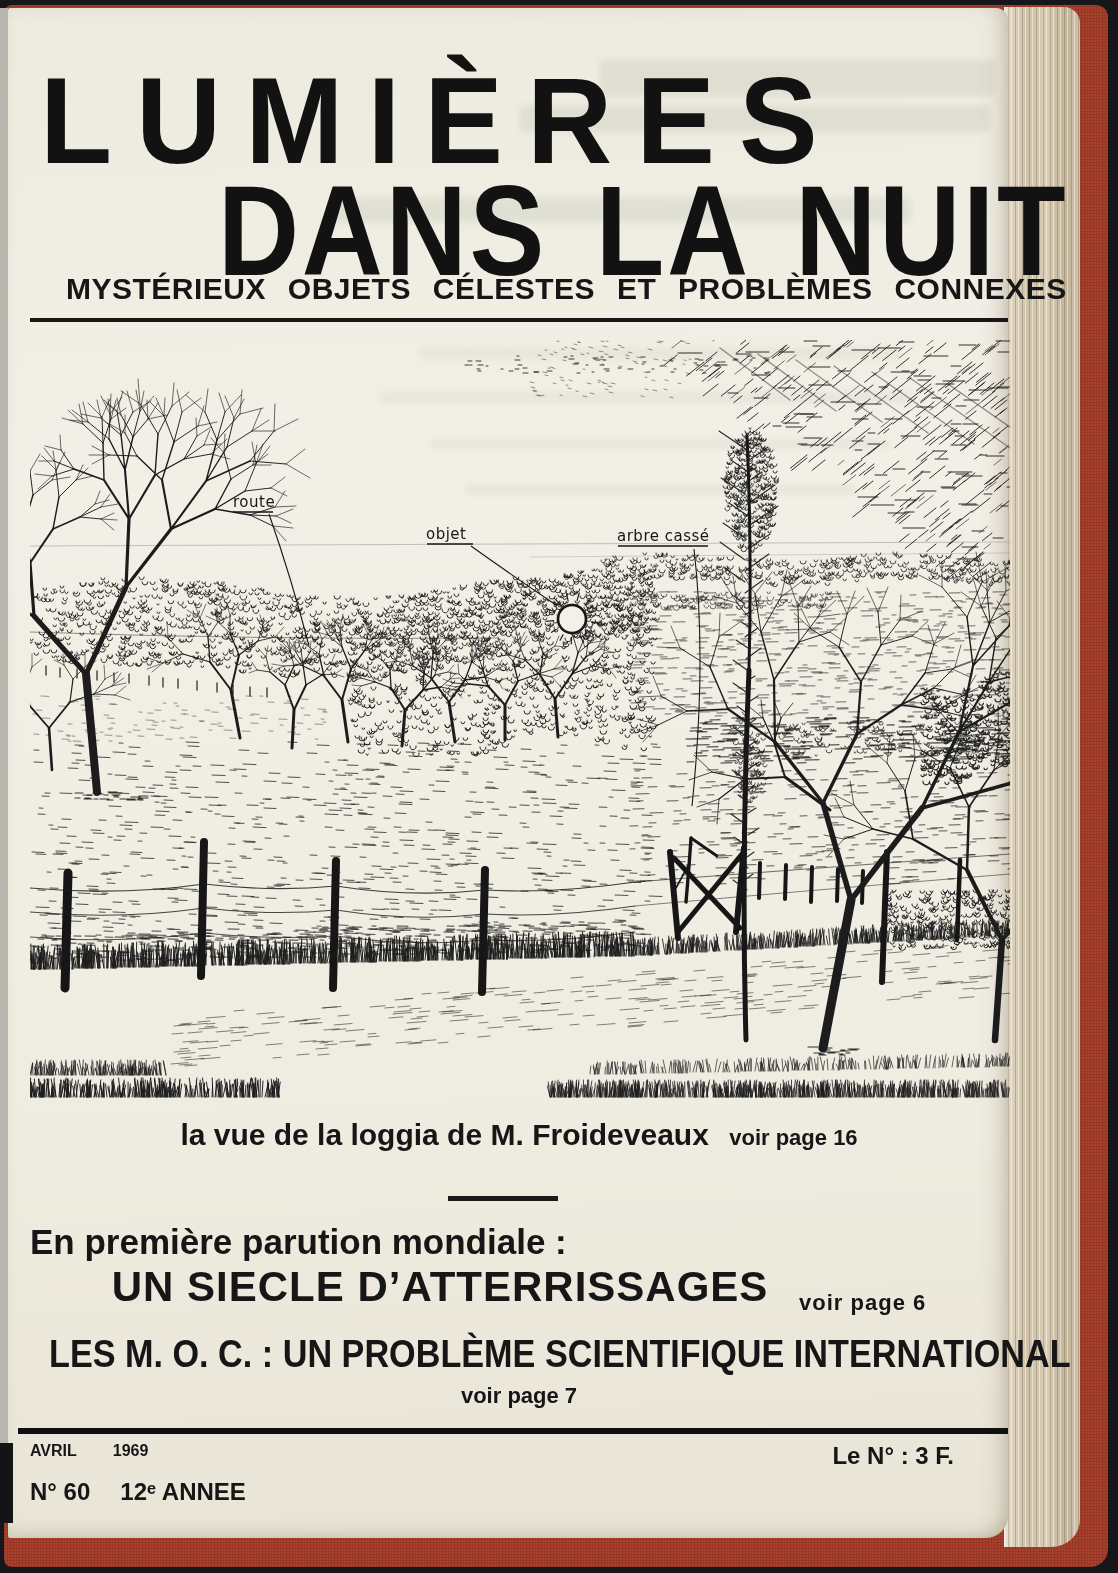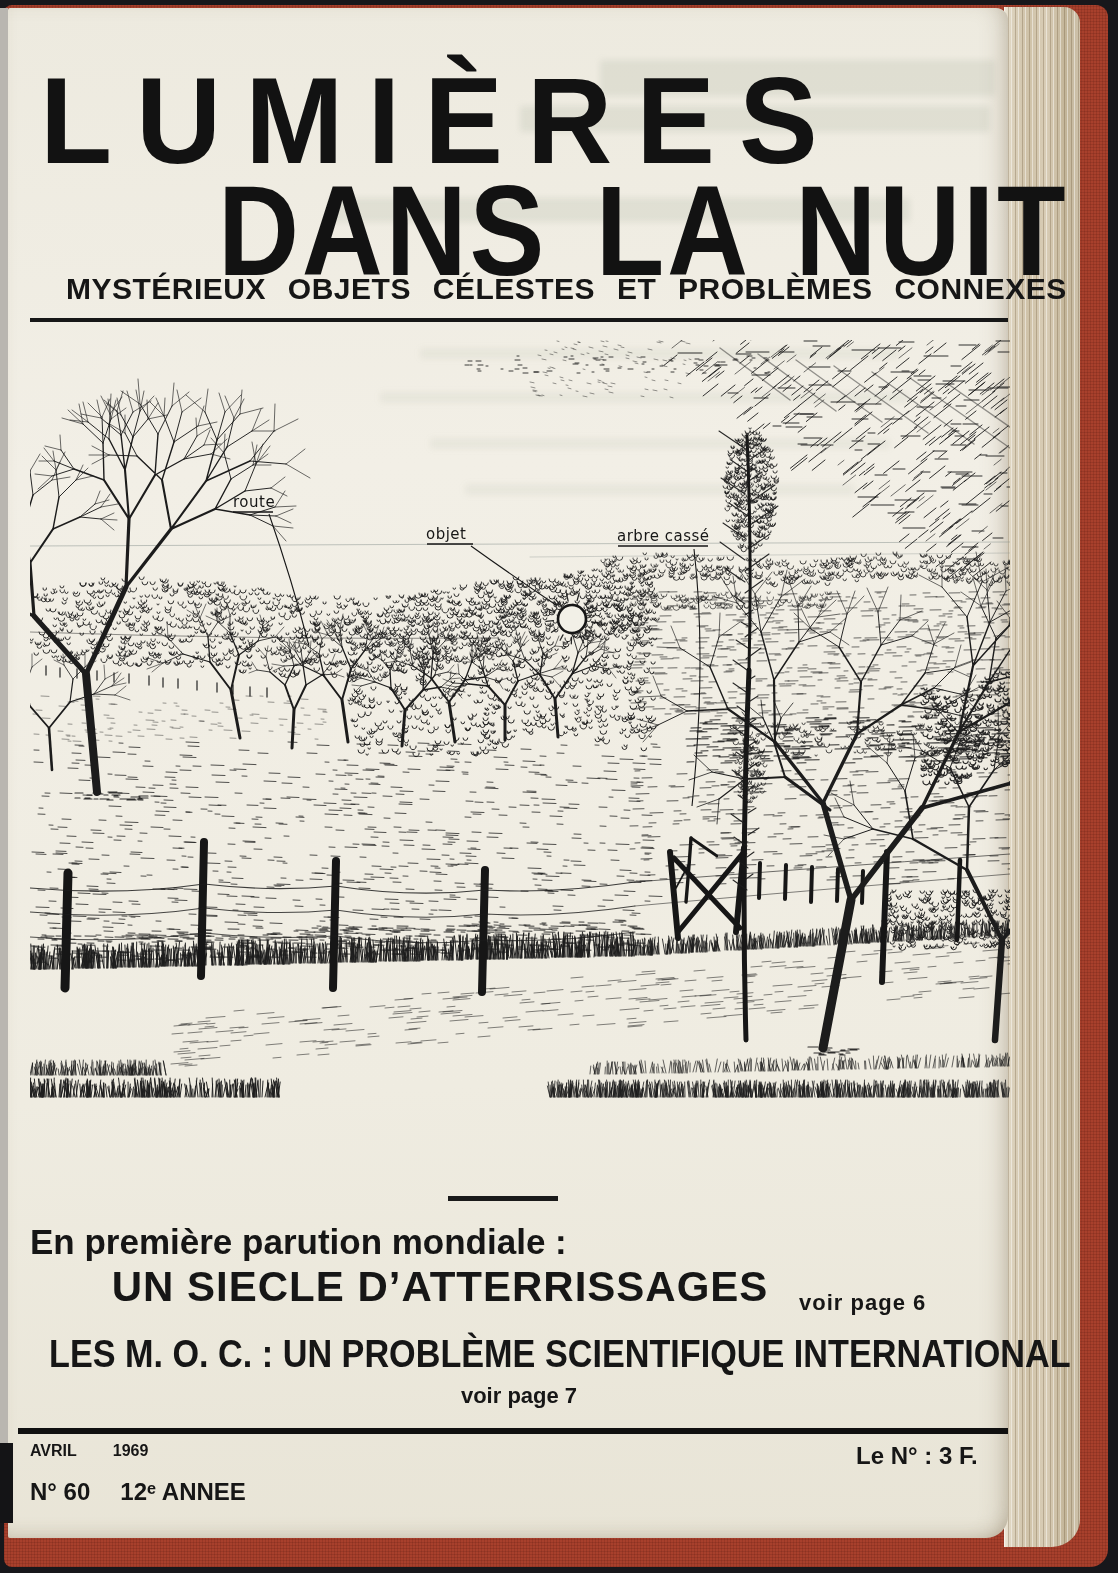--- a/index.html
+++ b/index.html
@@ -45,21 +45,21 @@
   .feat2{left:30px;top:1263px;width:978px;text-align:center;font-size:42px;font-weight:700;letter-spacing:1px;white-space:nowrap;}
   .feat2 .pref{display:inline-block;transform:translateY(9px);margin-left:18px;}
   .feat3{left:24px;top:1331px;width:1000px;text-align:center;font-size:36px;font-weight:700;white-space:nowrap;
          transform:scale(.95,1.1);transform-origin:center top;}
   .voir7{left:30px;top:1383px;width:978px;text-align:center;font-size:22px;font-weight:700;}
   
   .fl1{left:30px;top:1442px;font-size:16px;font-weight:700;white-space:nowrap;}
   .fl1 .gap{margin-left:36px;}
   .fl2{left:30px;top:1478px;font-size:24px;font-weight:700;white-space:nowrap;}
   .fl2 .gap{margin-left:30px;}
-  .fr{left:856px;top:1442px;width:142px;text-align:left;font-size:24px;font-weight:700;white-space:nowrap;}
+  .fr{left:812px;top:1442px;width:142px;text-align:right;font-size:24px;font-weight:700;white-space:nowrap;}
   
   svg text.lbl{font-family:"DejaVu Sans",sans-serif;font-size:15px;fill:#161616;letter-spacing:.5px;}
 </style>
 </head>
 <body>
 
 <div class="abs cover"></div>
 <div class="abs edges"></div>
 <div class="abs page">
 
@@ -224,20 +224,24 @@
     <g id="g-ticks">
         <path d="M561.7 282.0L568.5 283.0M556.9 289.9L563.5 294.8M550.4 296.2L553.7 303.0M541.5 297.1L541.3 303.8M533.0 294.9L530.1 300.2M525.7 289.6L521.5 292.3M523.5 280.7L516.0 281.4M524.8 271.9L517.4 268.8M529.3 263.8L526.0 259.8M538.1 260.8L536.5 253.6M547.1 260.6L549.2 253.0M555.2 265.0L560.0 259.8M559.3 273.0L566.0 270.7" fill="none" stroke="#1c1c1c" stroke-width="1.3" stroke-opacity="0.95" stroke-linecap="round"></path>
       </g>
     <text class="lbl" x="203" y="167">route</text>
     <text class="lbl" x="396" y="199">objet</text>
     <text class="lbl" x="587" y="201">arbre cassé</text>
   </g>
 </svg>
 
 <div class="abs capwrap">
+  <div class="cap2">
+    <span>la vue de la loggia de M. Froideveaux</span>
+    <span class="pref">voir page 16</span>
+  </div>
 </div>
 <div class="abs minirule"></div>
 <div class="abs kicker">En première parution mondiale :</div>
 <div class="abs feat2">
   <span>UN SIECLE D’ATTERRISSAGES</span>
   <span class="pref">voir page 6</span>
 </div>
 <div class="abs feat3">LES M. O. C. :  UN PROBLÈME SCIENTIFIQUE INTERNATIONAL</div>
 <div class="abs voir7">voir page 7</div>
 

